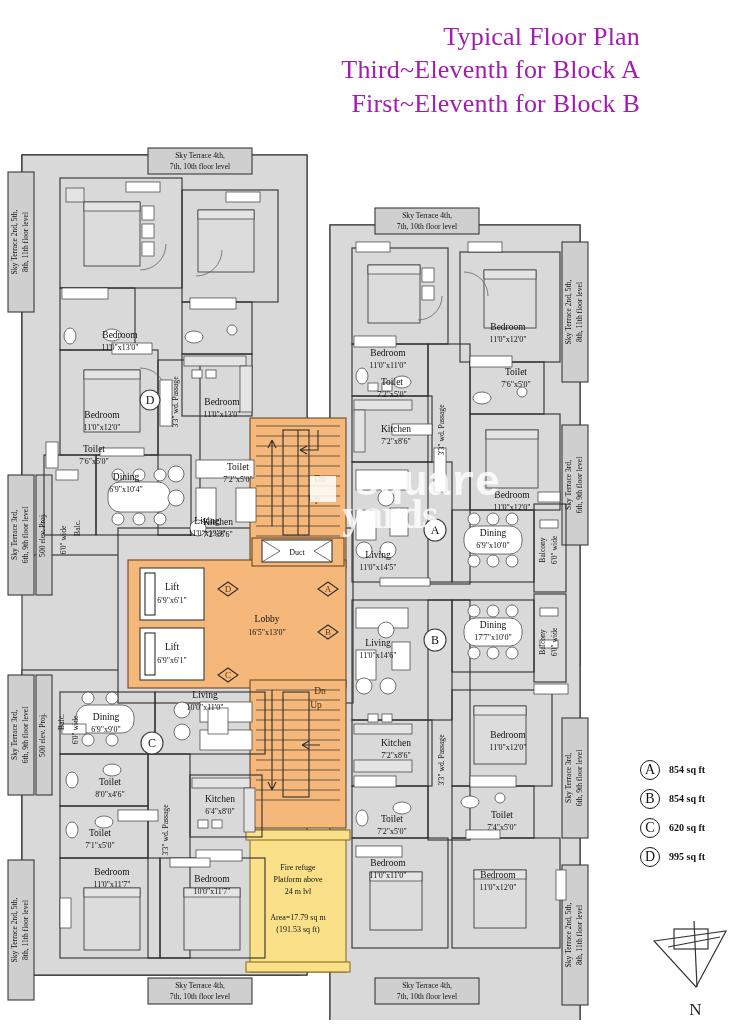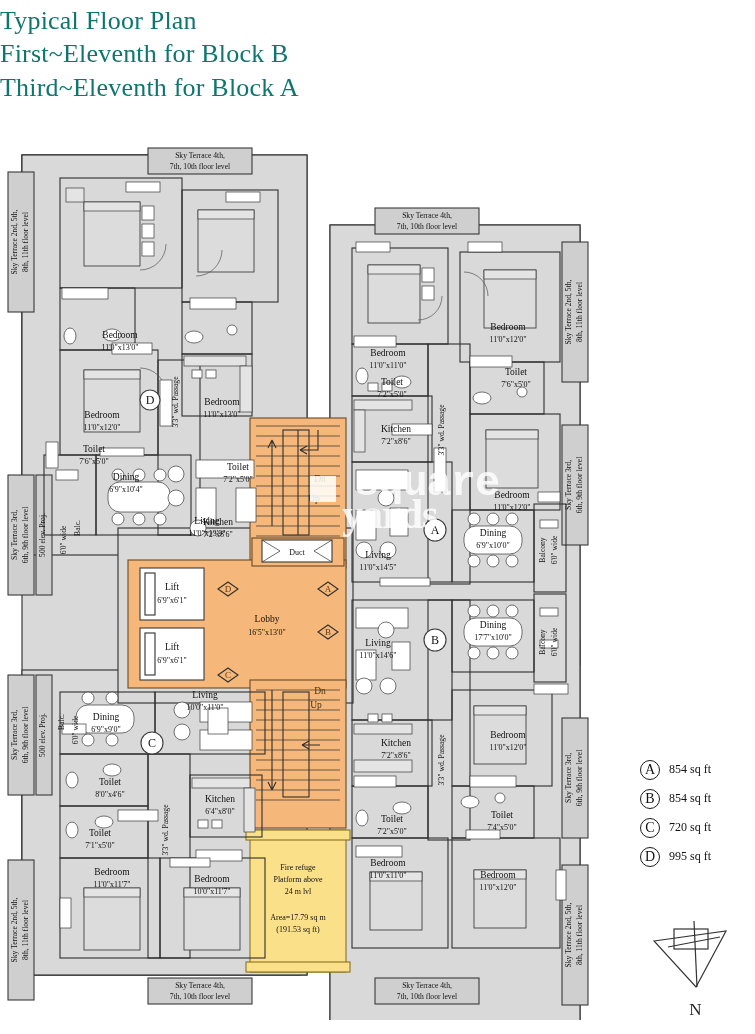--- a/index.html
+++ b/index.html
@@ -5,41 +5,41 @@
   * { box-sizing: border-box; }
   html, body { margin:0; padding:0; }
   body {
     width:755px; height:1034px;
     background:#ffffff;
     font-family:"Liberation Serif", serif;
     position:relative;
     overflow:hidden;
   }
   #title {
-    position:absolute; left:0; top:4px; width:640px;
-    text-align:left;
-    color:#0f766e;
+    position:absolute; left:0; top:20px; width:640px;
+    text-align:right;
+    color:#a21caf;
     font-family:"Liberation Serif", serif;
     line-height:1.28;
   }
   #title div { font-size:26px; letter-spacing:0.2px; }
   #plan {
     position:absolute; left:0; top:130px; width:640px; height:890px;
   }
   svg { display:block; }
   
   #legend { position:absolute; left:640px; top:755px; width:115px; }
   .legend-row { display:flex; align-items:center; height:29px; }
   .circ {
     width:20px; height:20px; border:1.3px solid #1a1a1a; border-radius:50%;
     display:flex; align-items:center; justify-content:center;
     font-size:14px; font-family:"Liberation Serif", serif; color:#111;
     margin-right:9px; flex:0 0 auto;
   }
-  .legend-txt { font-size:12px; font-weight:normal; color:#111; white-space:nowrap; }
+  .legend-txt { font-size:10px; font-weight:bold; color:#111; white-space:nowrap; }
   
   #compass { position:absolute; left:648px; top:915px; width:95px; height:105px; }
   #compass .n {
     position:absolute; left:0; right:0; bottom:0; text-align:center;
     font-size:17px; color:#222; font-family:"Liberation Serif", serif;
   }
   
   #watermark {
     position:absolute; left:310px; top:472px; width:290px; height:68px;
     pointer-events:none;
@@ -52,22 +52,22 @@
   }
   .wm-sq { position:absolute; left:0; top:4px; width:26px; height:26px; background:rgba(255,255,255,0.85); }
   .wm-l1 { position:absolute; left:44px; top:-4px;font-family:Liberation Mono, monospace; }
   .wm-l2 { position:absolute; left:32px; top:26px;font-family:Liberation Serif, serif; }
 </style>
 </head>
 <body>
 
 <div id="title">
   <div>Typical Floor Plan</div>
+  <div>Third~Eleventh for Block A</div>
   <div>First~Eleventh for Block B</div>
-  <div>Third~Eleventh for Block A</div>
 </div>
 
 <div id="plan">
 <svg width="640" height="890" viewBox="0 0 640 890" xmlns="http://www.w3.org/2000/svg">
   <defs>
     <style>
       .sl { fill:#d9d9d9; stroke:#3a3a3a; stroke-width:1.2; }
       .sl2 { fill:#cfcfcf; stroke:#3a3a3a; stroke-width:1.1; }
       .wh { fill:#ffffff; stroke:#3a3a3a; stroke-width:1.1; }
       .core { fill:#f5b87a; stroke:#6b4a23; stroke-width:1.1; }
@@ -564,21 +564,21 @@
   <div class="legend-row">
     <div class="circ">A</div>
     <div class="legend-txt">854 sq ft</div>
   </div>
   <div class="legend-row">
     <div class="circ">B</div>
     <div class="legend-txt">854 sq ft</div>
   </div>
   <div class="legend-row">
     <div class="circ">C</div>
-    <div class="legend-txt">720 sq ft</div>
+    <div class="legend-txt">620 sq ft</div>
   </div>
   <div class="legend-row">
     <div class="circ">D</div>
     <div class="legend-txt">995 sq ft</div>
   </div>
 </div>
 
 <div id="compass">
   <svg width="95" height="85" viewBox="0 0 95 85" xmlns="http://www.w3.org/2000/svg">
     <g fill="none" stroke="#333" stroke-width="1.2">

